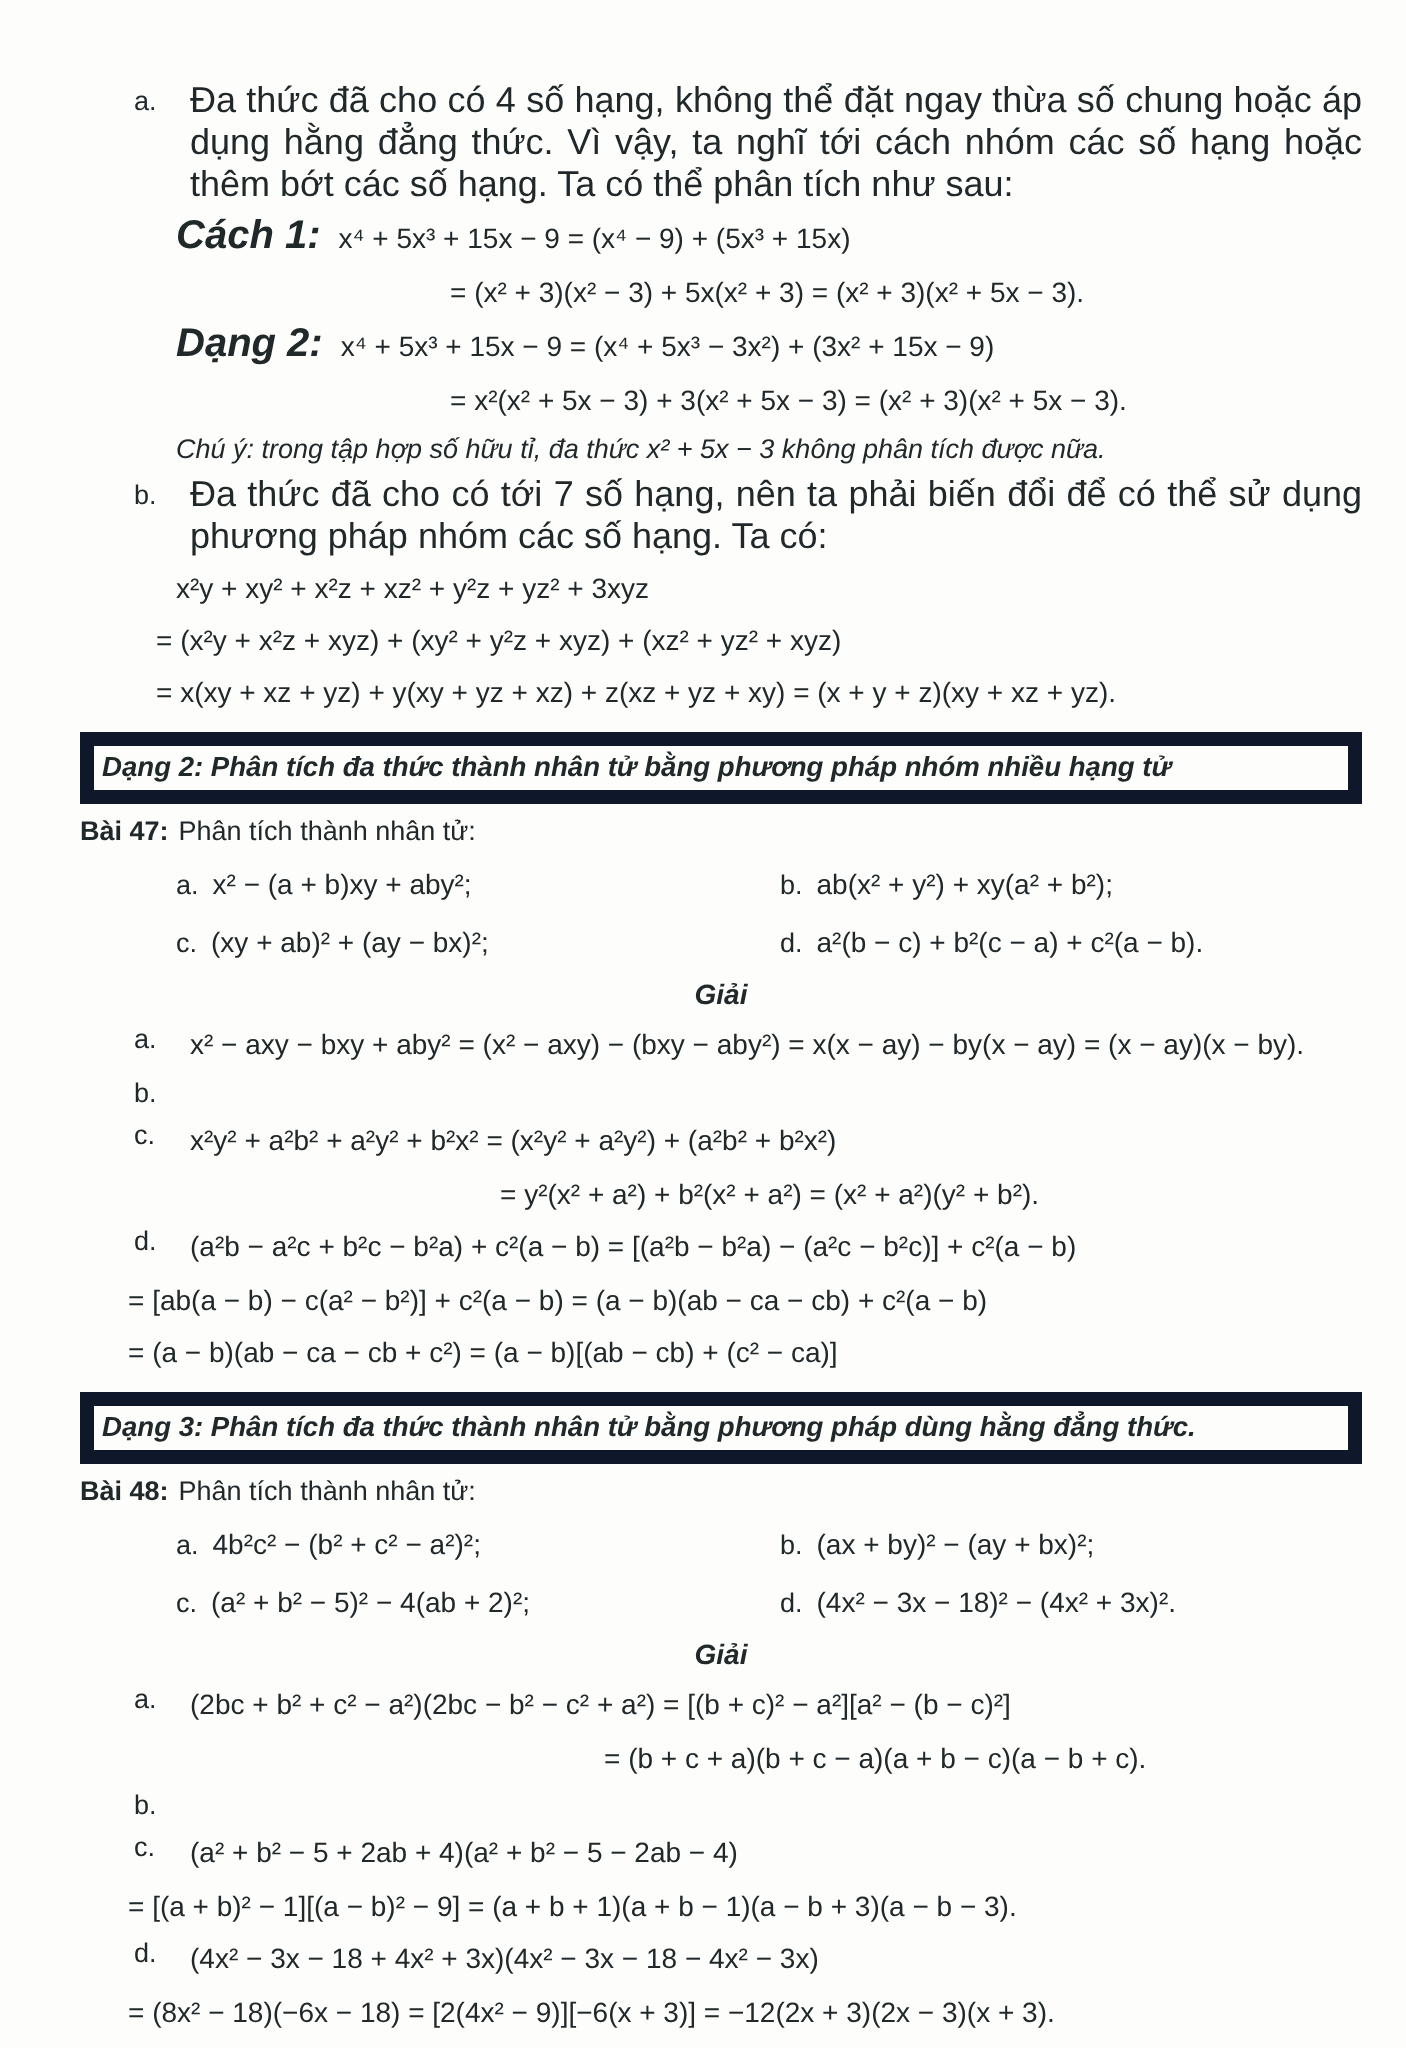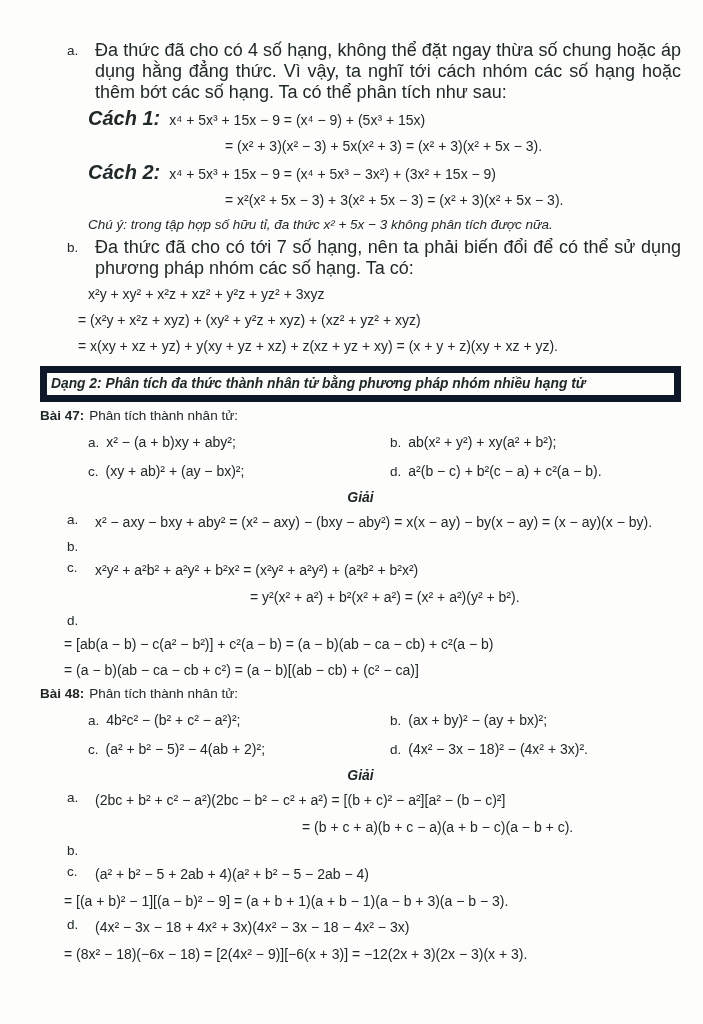--- a/index.html
+++ b/index.html
@@ -58,21 +58,21 @@
     <span class="marker">a.</span>
     <span class="para">Đa thức đã cho có 4 số hạng, không thể đặt ngay thừa số chung hoặc áp dụng hằng đẳng thức. Vì vậy, ta nghĩ tới cách nhóm các số hạng hoặc thêm bớt các số hạng. Ta có thể phân tích như sau:</span>
   </div>
 
   <div class="eq-row ml-cach">
     <span class="bi">Cách 1:</span><span class="eq">x⁴ + 5x³ + 15x − 9 = (x⁴ − 9) + (5x³ + 15x)</span>
   </div>
   <div class="eq-row ml-cont1 eq">= (x² + 3)(x² − 3) + 5x(x² + 3) = (x² + 3)(x² + 5x − 3).</div>
 
   <div class="eq-row ml-cach">
-    <span class="bi">Cách 2:</span><span class="eq">x⁴ + 5x³ + 15x − 9 = (x⁴ + 5x³ − 3x²) + (3x² + 15x − 9)</span>
+    <span class="bi">Dạng 2:</span><span class="eq">x⁴ + 5x³ + 15x − 9 = (x⁴ + 5x³ − 3x²) + (3x² + 15x − 9)</span>
   </div>
   <div class="eq-row ml-cont1 eq">= x²(x² + 5x − 3) + 3(x² + 5x − 3) = (x² + 3)(x² + 5x − 3).</div>
 
   <div class="note">Chú ý: trong tập hợp số hữu tỉ, đa thức x² + 5x − 3 không phân tích được nữa.</div>
 
   <div class="list-item">
     <span class="marker">b.</span>
     <span class="para">Đa thức đã cho có tới 7 số hạng, nên ta phải biến đổi để có thể sử dụng phương pháp nhóm các số hạng. Ta có:</span>
   </div>
 
@@ -116,24 +116,26 @@
   <div class="sol-row">
     <span class="marker">b.</span>
   </div>
   <div class="sol-row">
     <span class="marker">c.</span>
       <span class="eq">x²y² + a²b² + a²y² + b²x² = (x²y² + a²y²) + (a²b² + b²x²)</span>
   </div>
   <div class="cont ml-sol-c eq">= y²(x² + a²) + b²(x² + a²) = (x² + a²)(y² + b²).</div>
   <div class="sol-row">
     <span class="marker">d.</span>
+      <span class="eq">(a²b − a²c + b²c − b²a) + c²(a − b) = [(a²b − b²a) − (a²c − b²c)] + c²(a − b)</span>
   </div>
   <div class="cont ml-sol-d eq">= [ab(a − b) − c(a² − b²)] + c²(a − b) = (a − b)(ab − ca − cb) + c²(a − b)</div>
   <div class="cont ml-sol-d eq">= (a − b)(ab − ca − cb + c²) = (a − b)[(ab − cb) + (c² − ca)]</div>
 
+  <div class="dang-box">Dạng 3: Phân tích đa thức thành nhân tử bằng phương pháp dùng hằng đẳng thức.</div>
 
   <div class="bai-line">
     <span class="bai-label">Bài 48:</span><span>Phân tích thành nhân tử:</span>
   </div>
 
   <div class="prob-row">
     <div class="prob-cell prob-left">
       <span class="marker-sm">a.</span>
         <span class="eq">4b²c² − (b² + c² − a²)²;</span>
     </div>

